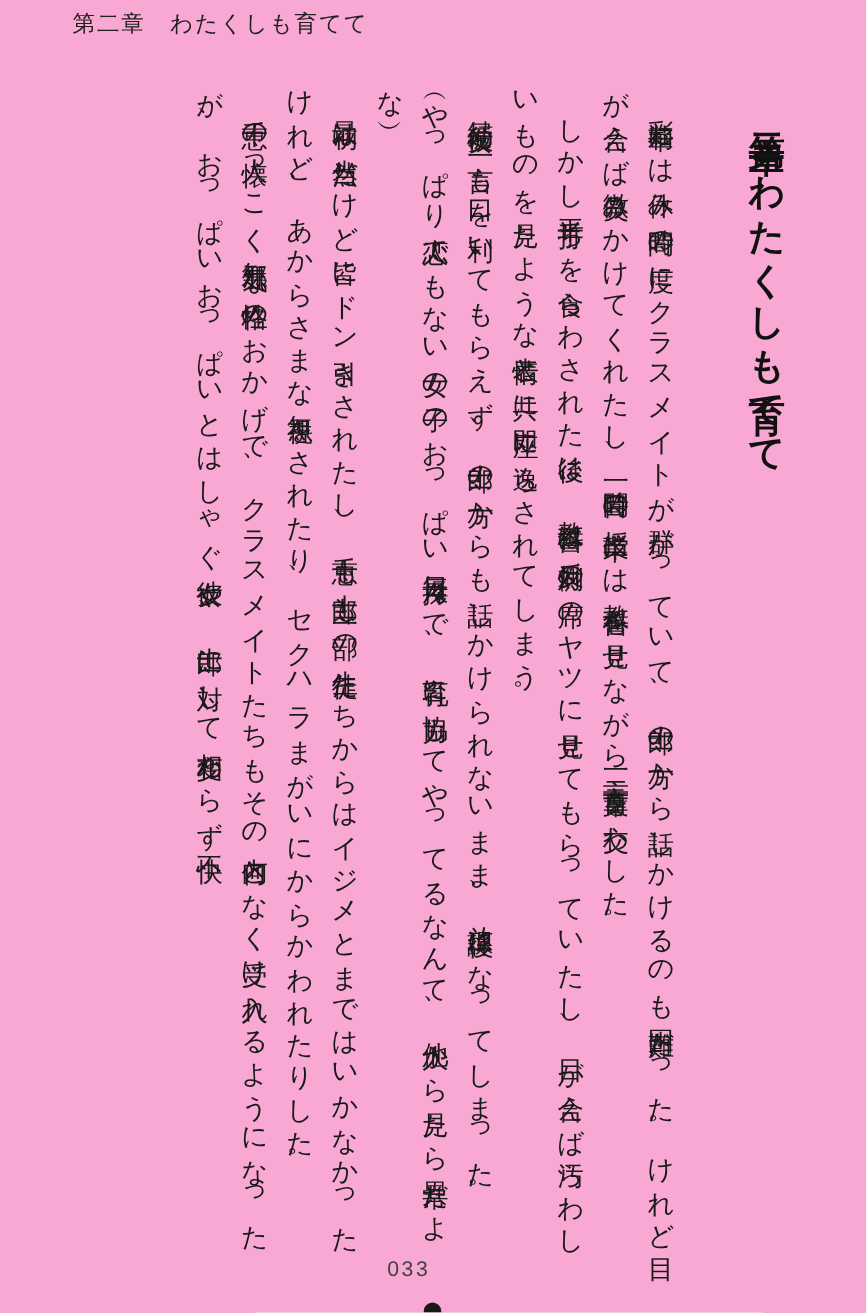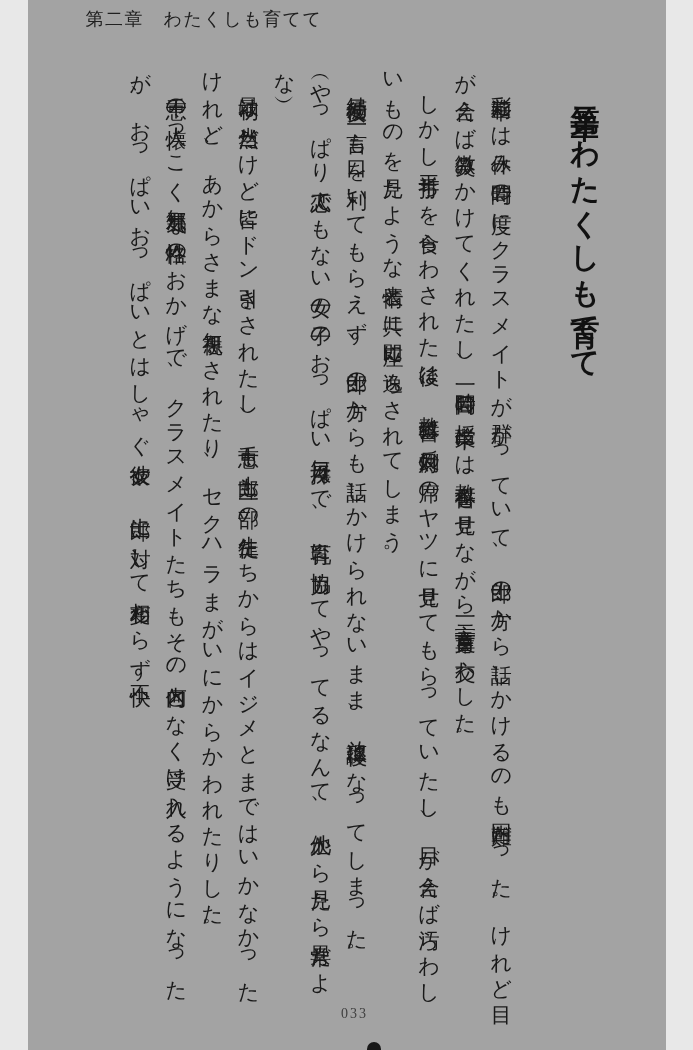--- a/index.html
+++ b/index.html
@@ -2,24 +2,24 @@
 <html lang="ja"><head>
 <meta charset="utf-8">
 <style>
   html, body {
     margin: 0;
     padding: 0;
     background: #e8e8e8;
   }
   .page {
     position: relative;
-    width: 638px;
+    width: 693px;
     height: 1050px;
     margin: 0 auto;
-    background: #a3a3a3;
+    background: #f9a8d4;
     overflow: hidden;
     font-family: "Liberation Serif", "DejaVu Serif", serif;
     color: #161616;
   }
   .running-header {
     position: absolute;
     top: 7px;
     left: 58px;
     font-size: 18px;
     letter-spacing: 1.5px;
@@ -55,22 +55,22 @@
   }
   .text-block p.indent-half {
     text-indent: 0.45em;
   }
   .page-number {
     position: absolute;
     top: 1006px;
     left: 306px;
     width: 42px;
     text-align: center;
-    font-family: Liberation Serif, serif;
-    font-size: 14px;
+    font-family: Liberation Sans, sans-serif;
+    font-size: 17px;
     letter-spacing: 2px;
     color: #3f3f3f;
   }
   .trim-dot {
     position: absolute;
     top: 1042px;
     left: 339px;
     width: 14px;
     height: 14px;
     border-radius: 50%;

